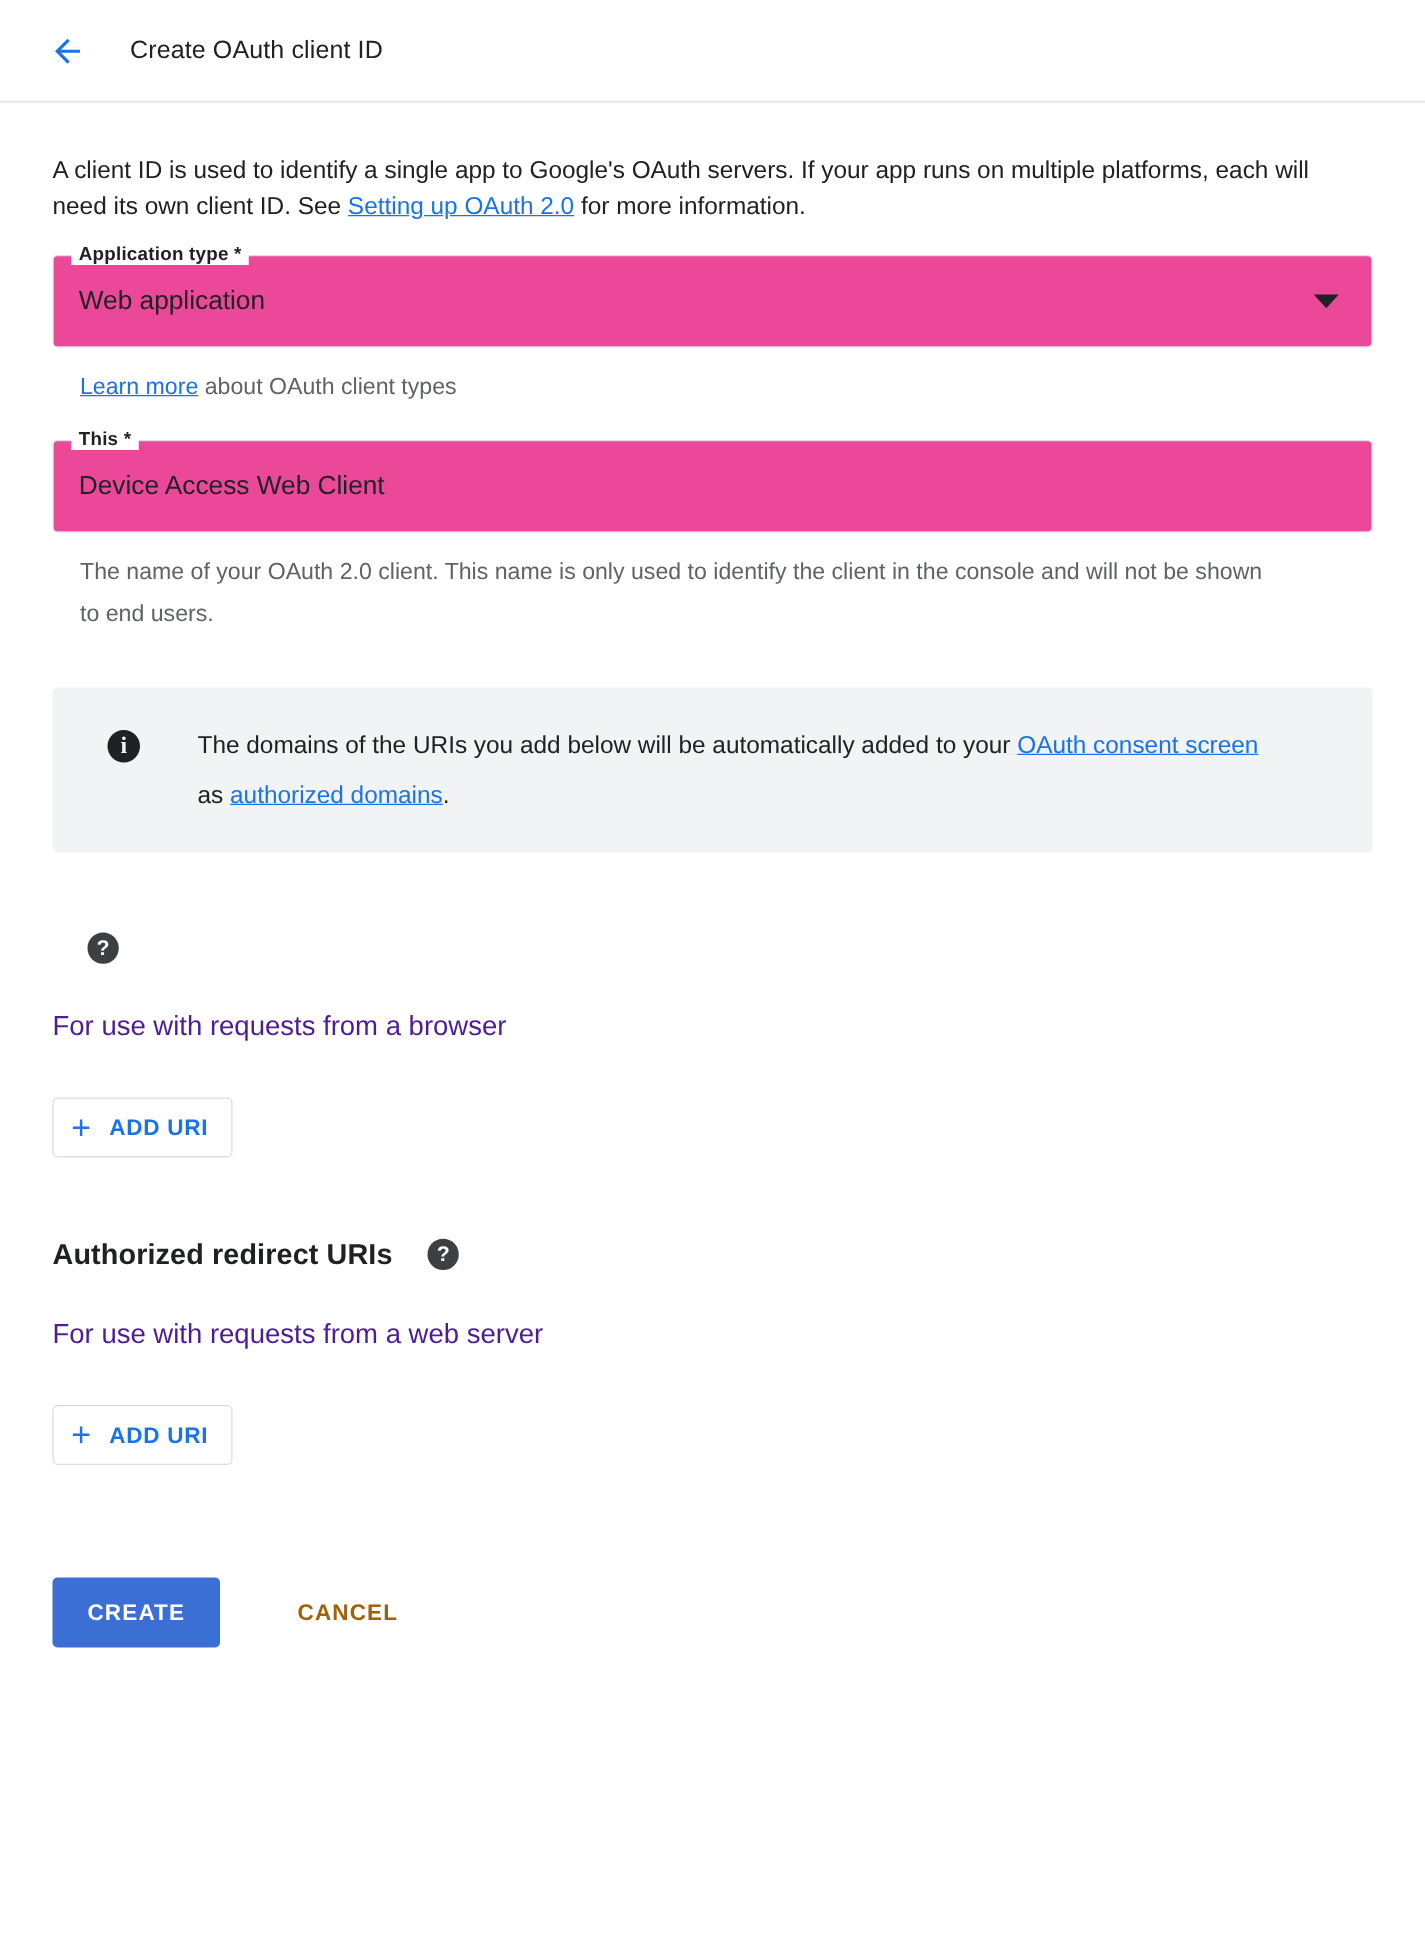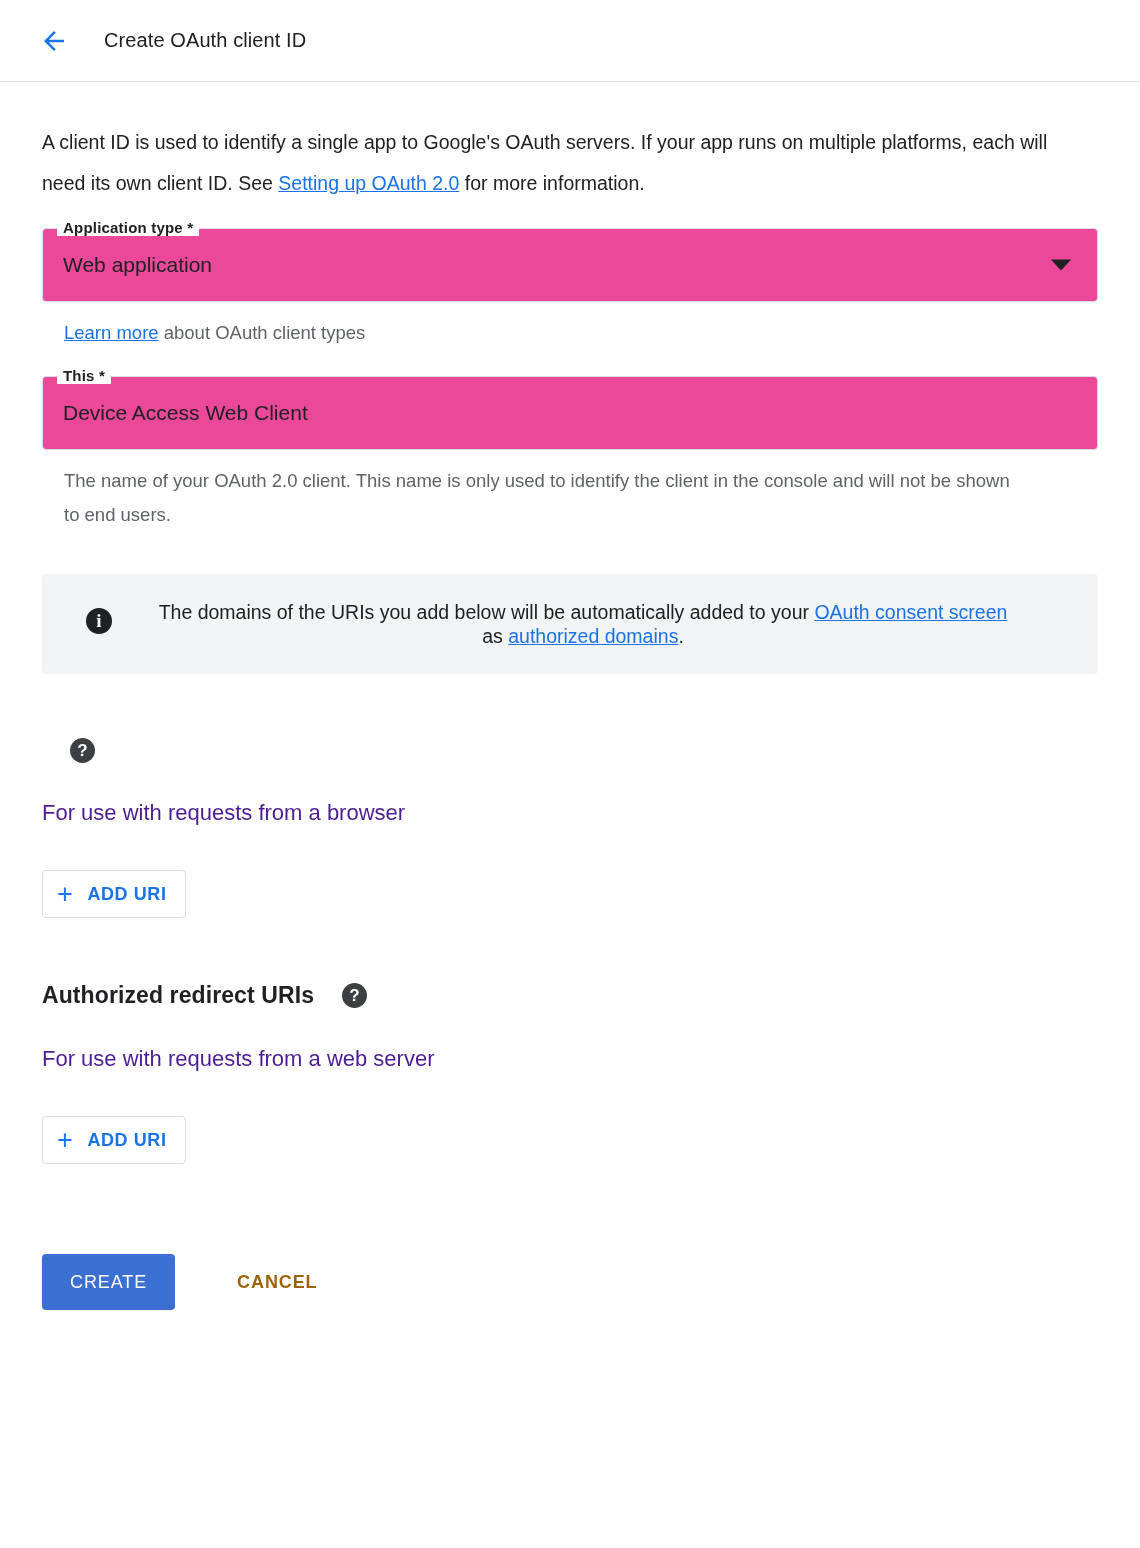--- a/index.html
+++ b/index.html
@@ -42,21 +42,21 @@
     margin-left: 26px;
     color: #202124;
   }
 
   
   .content {
     padding: 40px 42px 0 42px;
   }
   .intro {
     font-size: 19.5px;
-    line-height: 41px;
+    line-height: 29px;
     color: #202124;
     max-width: 1020px;
     margin: 0 0 24px 0;
   }
   a.link {
     color: #1a73e8;
     text-decoration: underline;
     cursor: pointer;
   }
 
@@ -125,24 +125,23 @@
     font-weight: 700;
     font-family: "Liberation Serif", serif;
     display: flex;
     align-items: center;
     justify-content: center;
     margin: 8px 0 0 22px;
   }
   .banner .banner-text {
     margin-left: 46px;
     font-size: 19.5px;
-    line-height: 24px;
+    line-height: 40px;
     color: #202124;
     max-width: 850px;
-    text-align: center;
   }
 
   
   .section-head {
     display: flex;
     align-items: center;
     margin-top: 64px;
   }
   .section-title {
     font-size: 23px;
@@ -201,21 +200,21 @@
     padding-bottom: 60px;
   }
   .btn-primary {
     background: #3b6fd4;
     color: #ffffff;
     border: none;
     border-radius: 4px;
     height: 56px;
     padding: 0 28px;
     font-size: 18px;
-    font-weight: 400;
+    font-weight: 700;
     letter-spacing: .9px;
     cursor: pointer;
     font-family: "Liberation Sans", sans-serif;
   }
   .btn-text {
     background: none;
     border: none;
     color: #a16207;
     font-size: 18px;
     font-weight: 700;

